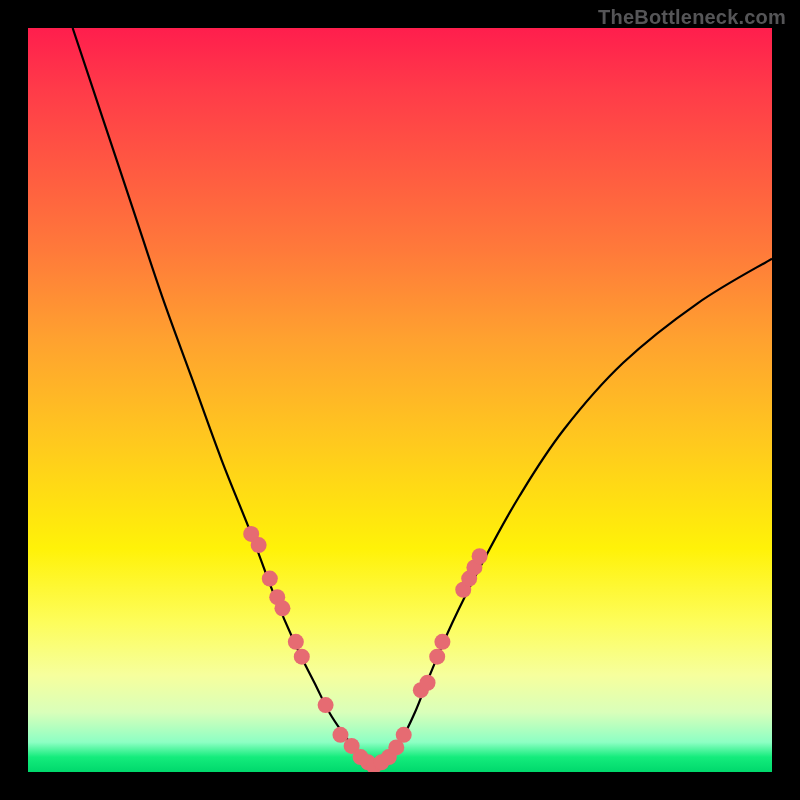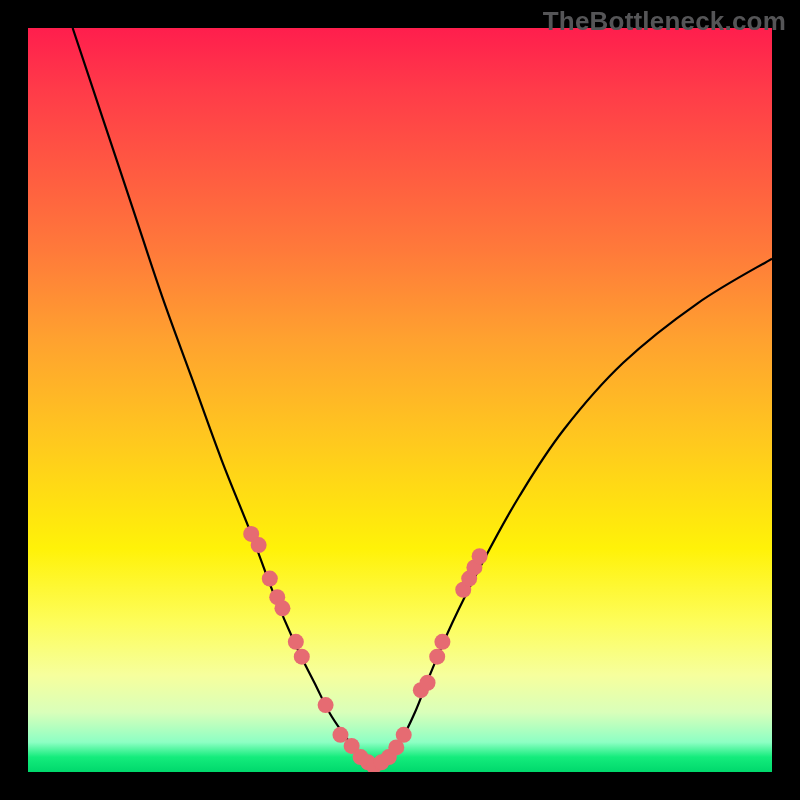--- a/index.html
+++ b/index.html
@@ -8,21 +8,21 @@
     position: relative;
     width: 800px;
     height: 800px;
     background: #000;
   }
   .watermark {
     position: absolute;
     top: 6px;
     right: 14px;
     font-family: Arial, Helvetica, sans-serif;
-    font-size: 26px;
+    font-size: 20px;
     font-weight: 600;
     color: #555557;
     letter-spacing: 0.2px;
     z-index: 5;
     user-select: none;
   }
   .plot {
     position: absolute;
     left: 28px;
     top: 28px;

